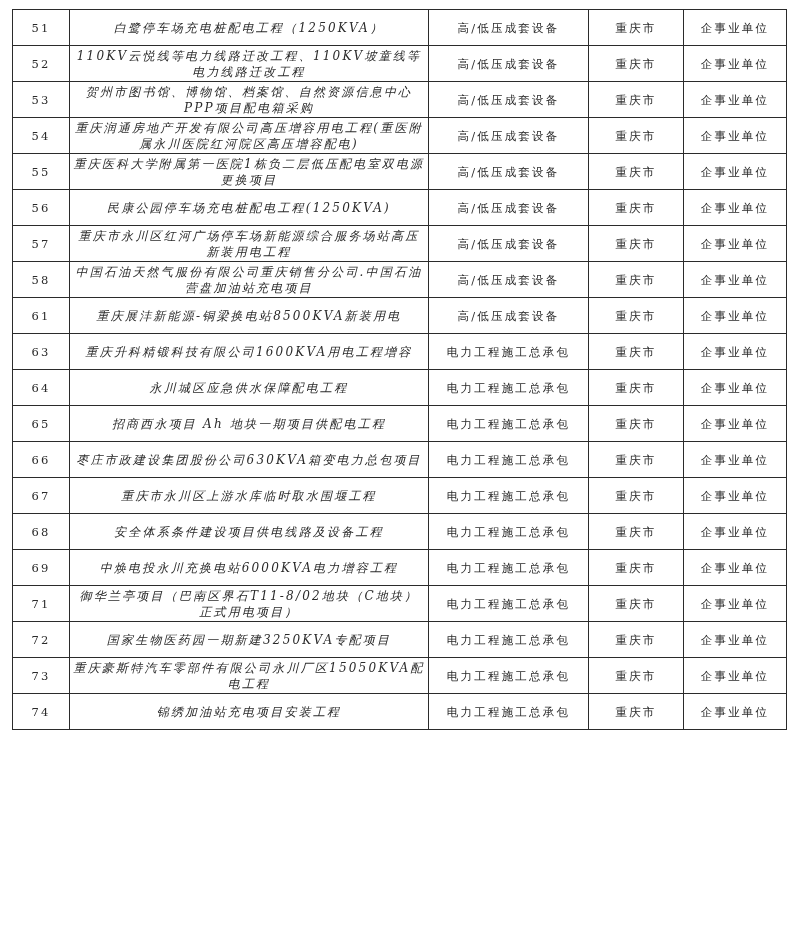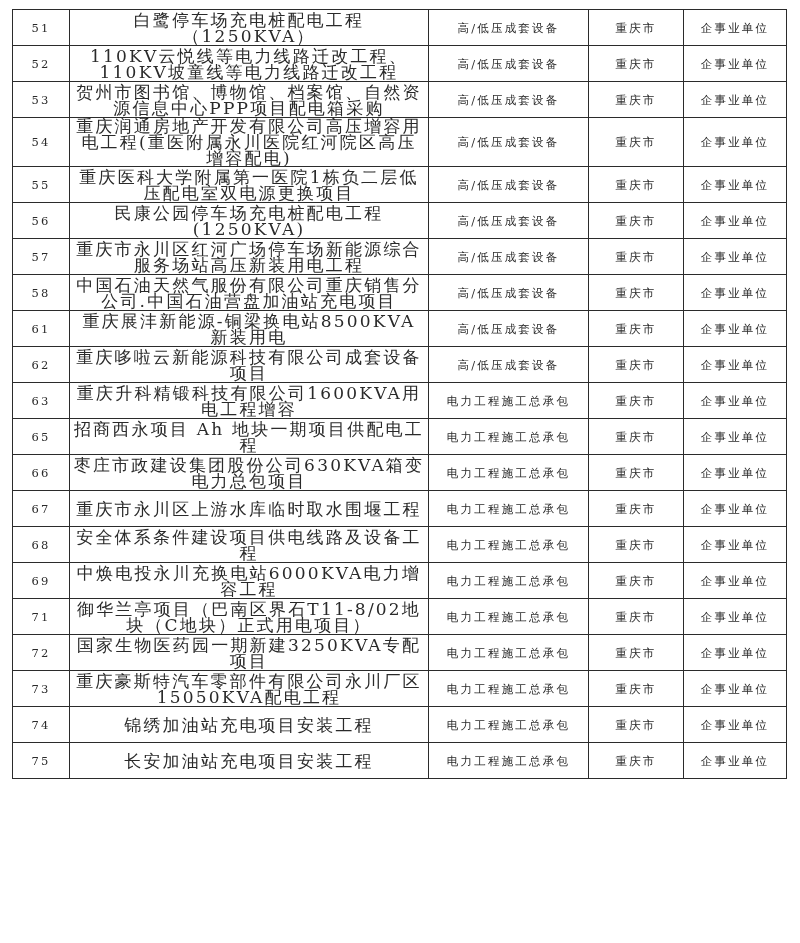--- a/index.html
+++ b/index.html
@@ -16,21 +16,21 @@
   table.grid td {
     border: 1.5px solid #2b2b2b;
     height: 35px;
     text-align: center;
     vertical-align: middle;
     padding: 0 3px;
     letter-spacing: 2.2px;
     line-height: 16px;
   }
   td.c-no { letter-spacing: 0.5px; }
-  td.c-name { letter-spacing: 2px; font-size: 17px; }
+  td.c-name { letter-spacing: 2px; font-size: 12px; font-style: italic; }
 </style>
 </head>
 <body>
 
 <table class="grid">
   <colgroup>
     <col style="width:57px">
     <col style="width:359px">
     <col style="width:160px">
     <col style="width:95px">
@@ -94,29 +94,29 @@
         <td class="c-type">企事业单位</td>
       </tr>
       <tr>
         <td class="c-no">61</td>
         <td class="c-name">重庆展沣新能源-铜梁换电站8500KVA新装用电</td>
         <td class="c-cat">高/低压成套设备</td>
         <td class="c-city">重庆市</td>
         <td class="c-type">企事业单位</td>
       </tr>
       <tr>
-        <td class="c-no">62</td>
-        <td class="c-name">重庆哆啦云新能源科技有限公司成套设备项目</td>
-        <td class="c-cat">高/低压成套设备</td>
+        <td class="c-no">63</td>
+        <td class="c-name">重庆升科精锻科技有限公司1600KVA用电工程增容</td>
+        <td class="c-cat">电力工程施工总承包</td>
         <td class="c-city">重庆市</td>
         <td class="c-type">企事业单位</td>
       </tr>
       <tr>
-        <td class="c-no">63</td>
-        <td class="c-name">重庆升科精锻科技有限公司1600KVA用电工程增容</td>
+        <td class="c-no">64</td>
+        <td class="c-name">永川城区应急供水保障配电工程</td>
         <td class="c-cat">电力工程施工总承包</td>
         <td class="c-city">重庆市</td>
         <td class="c-type">企事业单位</td>
       </tr>
       <tr>
         <td class="c-no">65</td>
         <td class="c-name">招商西永项目 Ah 地块一期项目供配电工程</td>
         <td class="c-cat">电力工程施工总承包</td>
         <td class="c-city">重庆市</td>
         <td class="c-type">企事业单位</td>
@@ -170,21 +170,14 @@
         <td class="c-city">重庆市</td>
         <td class="c-type">企事业单位</td>
       </tr>
       <tr>
         <td class="c-no">74</td>
         <td class="c-name">锦绣加油站充电项目安装工程</td>
         <td class="c-cat">电力工程施工总承包</td>
         <td class="c-city">重庆市</td>
         <td class="c-type">企事业单位</td>
       </tr>
-      <tr>
-        <td class="c-no">75</td>
-        <td class="c-name">长安加油站充电项目安装工程</td>
-        <td class="c-cat">电力工程施工总承包</td>
-        <td class="c-city">重庆市</td>
-        <td class="c-type">企事业单位</td>
-      </tr>
     </tbody>
 </table>
 
 </body></html>

